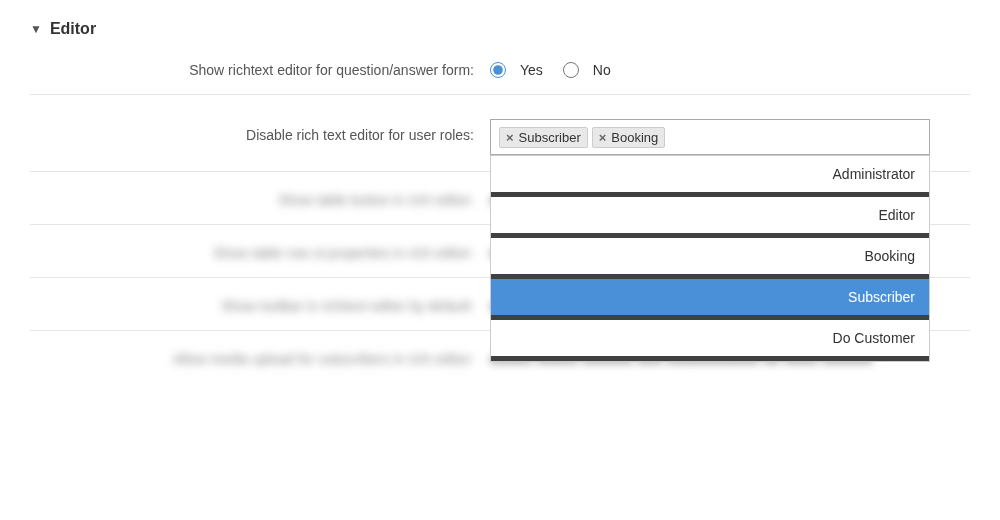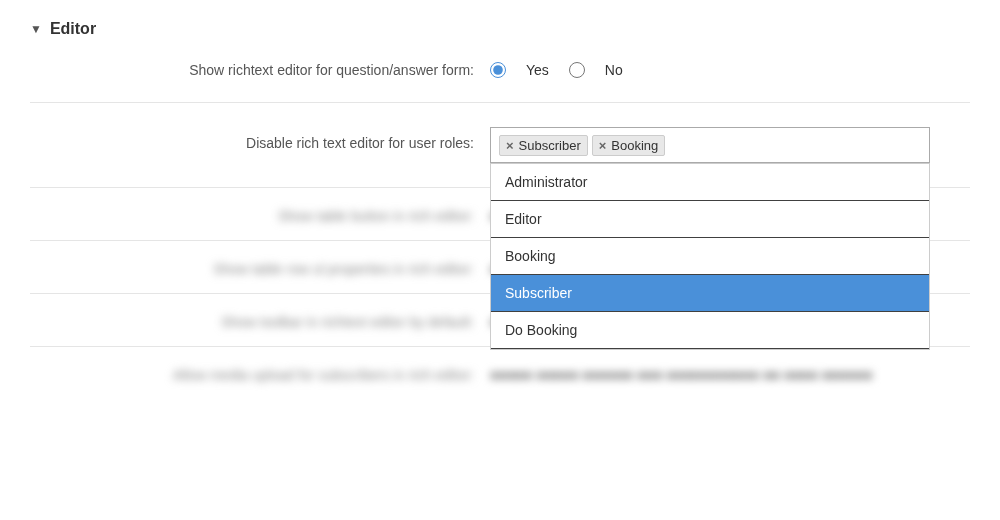--- a/index.html
+++ b/index.html
@@ -34,42 +34,42 @@
     .section-title {
       font-size: 16px;
       font-weight: bold;
       color: #333;
     }
 
     .form-row {
       display: flex;
       align-items: center;
       margin-bottom: 20px;
-      padding-bottom: 24px;
+      padding-bottom: 16px;
       border-bottom: 1px solid #e5e5e5;
     }
 
     .form-label {
       text-align: right;
       width: 460px;
       padding-right: 16px;
       color: #555;
       flex-shrink: 0;
     }
 
     .radio-group {
       display: flex;
       align-items: center;
       gap: 20px;
     }
 
     .radio-option {
       display: flex;
       align-items: center;
-      gap: 20px;
+      gap: 14px;
       cursor: pointer;
     }
 
     .radio-input {
       width: 16px;
       height: 16px;
       accent-color: #4a90d9;
       cursor: pointer;
     }
 
@@ -131,21 +131,22 @@
       background: #fff;
       z-index: 100;
       max-height: 240px;
       overflow-y: scroll;
     }
 
     .dropdown-item {
       padding: 10px 14px;
       cursor: pointer;
       color: #333;
-      border-bottom: 1px solid #404040;
+      border-bottom: 5px solid #404040;
+      text-align: right;
     }
 
     .dropdown-item.selected {
       background: #4a90d9;
       color: #fff;
     }
 
     .blurred-row {
       display: flex;
       align-items: center;
@@ -216,21 +217,21 @@
           <span class="tag-remove">×</span>
           <span>Booking</span>
         </span>
         <input type="text" class="tags-text-input" style="">
       </div>
       <div class="dropdown-list">
         <div class="dropdown-item">Administrator</div>
         <div class="dropdown-item">Editor</div>
         <div class="dropdown-item">Booking</div>
         <div class="dropdown-item selected">Subscriber</div>
-        <div class="dropdown-item">Do Booking</div>
+        <div class="dropdown-item">Do Customer</div>
       </div>
     </div>
   </div>
 
   <div class="blurred-row">
     <div class="blurred-label">
       <span class="blurred-text">Show table button in rich editor:</span>
     </div>
     <div class="blurred-text">■■■■ ■■■■■■ ■■■■■■ ■■ ■■■■ ■■■■■■</div>
   </div>

